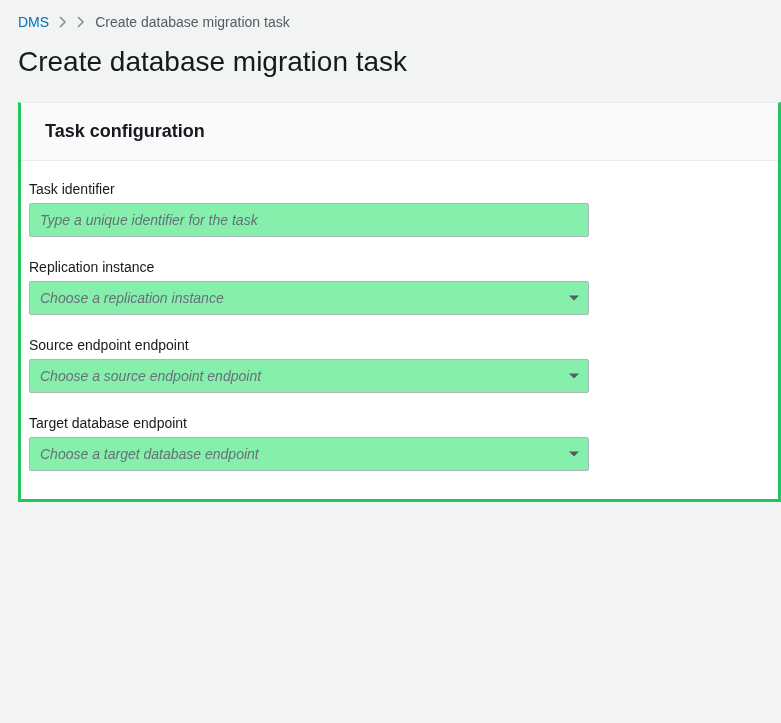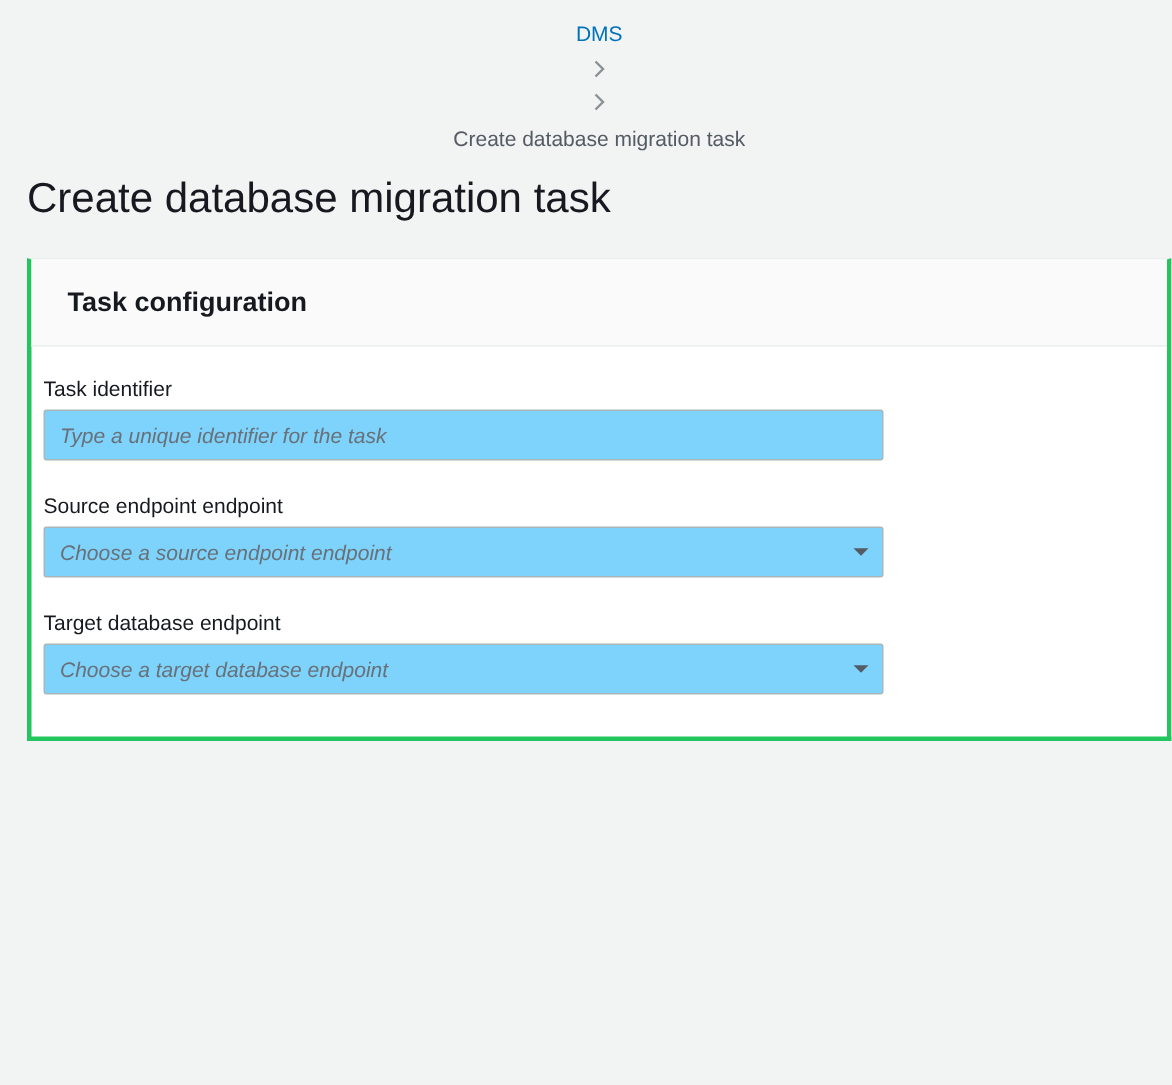--- a/index.html
+++ b/index.html
@@ -7,21 +7,21 @@
     margin: 0; padding: 0;
     font-family: "Amazon Ember", "Helvetica Neue", Arial, sans-serif;
     background: #f2f3f3;
     color: #16191f;
     font-size: 14px;
     width: 781px;
   }
   .page { padding: 14px 0 0 18px; width: 781px; }
   .breadcrumb {
     display: flex; align-items: center; gap: 10px;
-    font-size: 14px; margin-bottom: 16px; flex-wrap: wrap; flex-direction: column;
+    font-size: 14px; margin-bottom: 16px; flex-wrap: wrap;
   }
   .breadcrumb a {
     color: #0073bb; text-decoration: none; cursor: pointer;
   }
   .breadcrumb .sep { color: #687078; }
   .breadcrumb .current { color: #545b64; }
   h1.page-title {
     font-size: 28px; font-weight: 400; margin: 0 0 24px 0; color: #16191f;
   }
   .panel {
@@ -45,21 +45,21 @@
   }
   .info-link { color: #0073bb; font-weight: 700; font-size: 14px; cursor: pointer; }
   .control {
     position: relative; width: 100%;
   }
   .text-input, .select-input {
     width: 100%; height: 34px;
     border: 1px solid #aab7b8; border-radius: 2px;
     padding: 4px 32px 4px 10px;
     font-size: 14px; color: #16191f;
-    background: #7dd3fc;
+    background: #86efac;
     outline: none;
     display: flex; align-items: center;
     cursor: text;
   }
   .select-input { cursor: pointer; }
   .text-input::placeholder { color: #687078; font-style: italic; }
   .placeholder { color: #687078; font-style: italic; }
   .value { color: #16191f; font-style: normal; }
   .caret {
     position: absolute; right: 10px; top: 50%; transform: translateY(-50%);
@@ -97,20 +97,29 @@
     </div>
     <div class="panel-body">
 
       <div class="field">
         <div class="field-label">Task identifier</div>
         <div class="control">
           <input type="text" class="text-input" placeholder="Type a unique identifier for the task" style="">
         </div>
       </div>
 
+      <div class="field">
+        <div class="field-label">Replication instance</div>
+        <div class="control">
+          <div class="select-input">
+            <span class="placeholder">Choose a replication instance</span>
+          </div>
+          <span class="caret"></span>
+        </div>
+      </div>
 
       <div class="field">
         <div class="field-label">Source endpoint endpoint</div>
         <div class="control">
           <div class="select-input">
             <span class="placeholder">Choose a source endpoint endpoint</span>
           </div>
           <span class="caret"></span>
         </div>
       </div>

